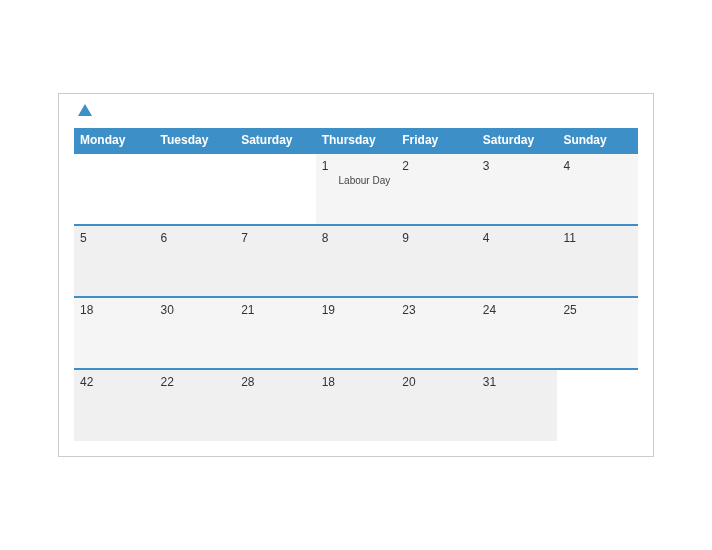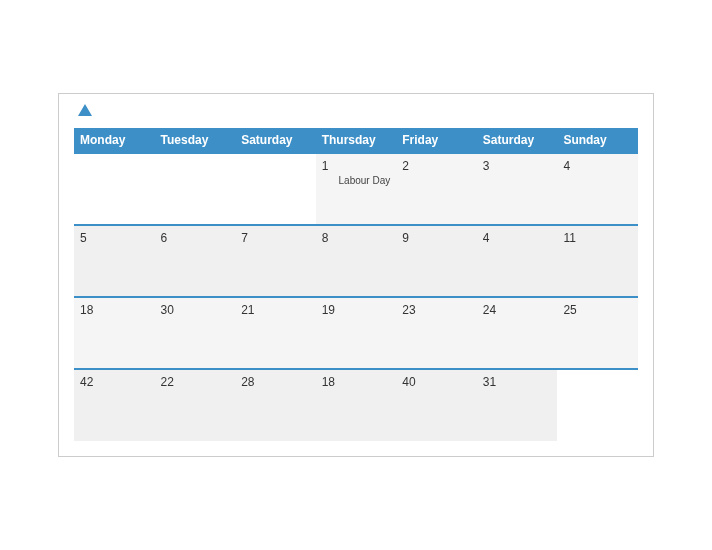--- a/index.html
+++ b/index.html
@@ -205,21 +205,21 @@
           <td>
             <span class="day-number">22</span>
           </td>
           <td>
             <span class="day-number">28</span>
           </td>
           <td>
             <span class="day-number">18</span>
           </td>
           <td>
-            <span class="day-number">40</span>
+            <span class="day-number">20</span>
           </td>
           <td>
             <span class="day-number">31</span>
           </td>
           <td class="empty-cell"></td>
         </tr>
       </tbody>
   </table>
 </div>
 

